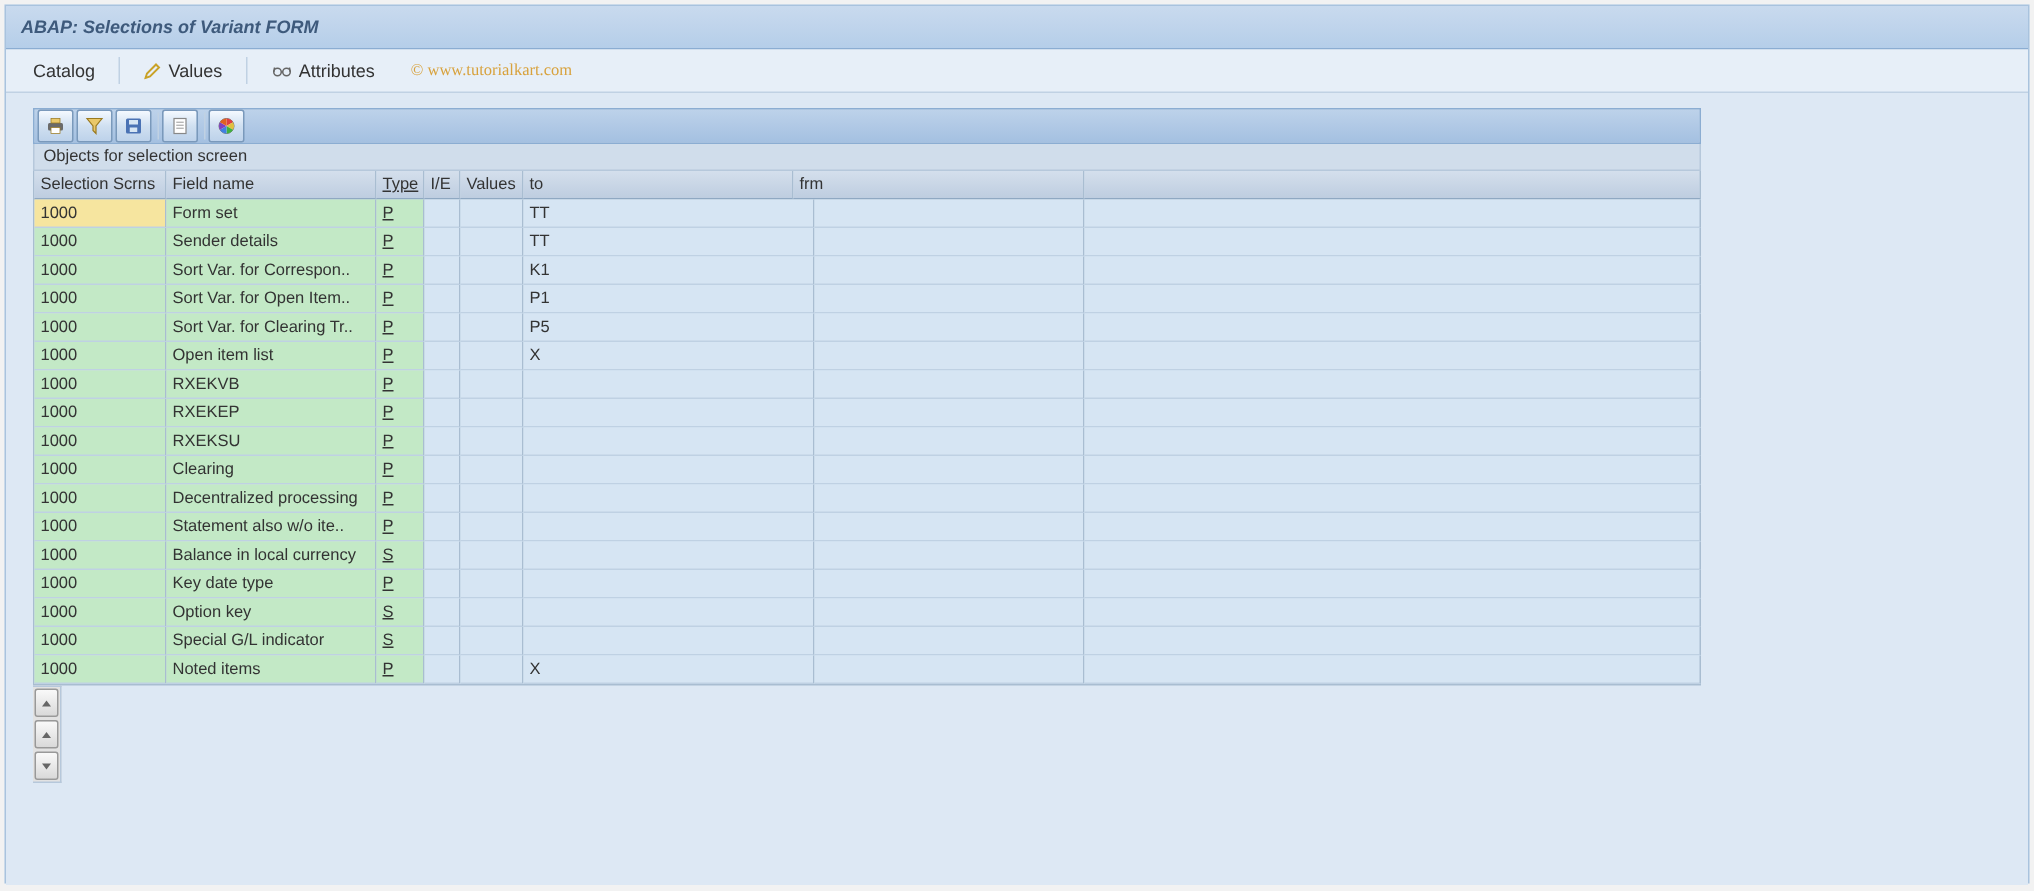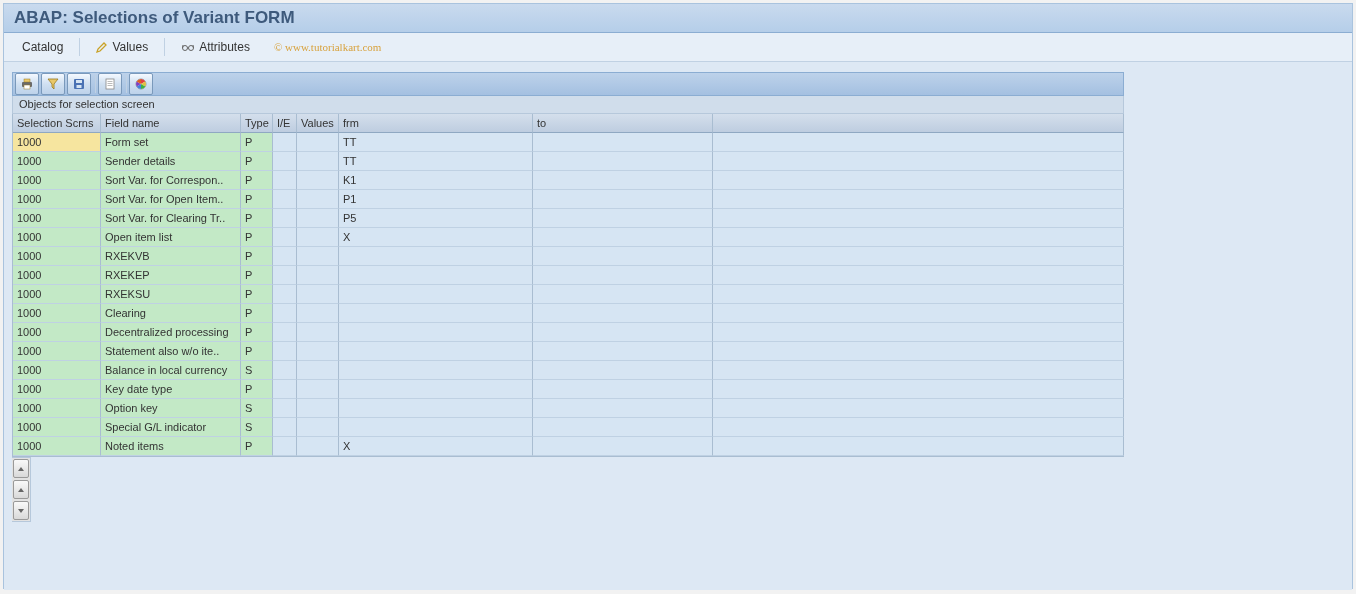--- a/index.html
+++ b/index.html
@@ -22,22 +22,23 @@
   }
   .titlebar {
     background: linear-gradient(to bottom, #c9daee 0%, #b5cee9 100%);
     height: 28px;
     display: flex;
     align-items: center;
     padding: 0 10px;
     border-bottom: 1px solid #8badd2;
   }
   .titlebar .title {
+    font-style: italic;
     font-weight: bold;
-    font-size: 17px;
+    font-size: 12px;
     color: #3e5a7c;
   }
   .toolbar1 {
     background: #e7eff8;
     height: 28px;
     display: flex;
     align-items: center;
     padding: 0 14px;
     border-bottom: 1px solid #c0d1e3;
     gap: 10px;
@@ -58,21 +59,21 @@
     margin: 0 2px;
   }
   .watermark {
     color: #d8a23d;
     font-size: 11px;
     margin-left: 10px;
     font-family: Georgia, serif;
   }
   .body-area {
     background: #dde8f4;
-    padding: 10px 8px;
+    padding: 10px 18px;
     height: calc(100% - 56px);
     box-sizing: border-box;
   }
   .toolbar2 {
     background: linear-gradient(to bottom, #bdd2ea 0%, #a4c0e1 100%);
     height: 24px;
     width: 1112px;
     border: 1px solid #8badd2;
     display: flex;
     align-items: center;
@@ -144,21 +145,21 @@
     padding: 2px 4px;
     box-sizing: border-box;
     overflow: hidden;
     white-space: nowrap;
     text-overflow: ellipsis;
     display: flex;
     align-items: center;
   }
   .c-scrn { width: 88px; }
   .c-field { width: 140px; }
-  .c-type { width: 32px; }
+  .c-type { width: 32px; text-decoration: underline; }
   .c-ie { width: 24px; }
   .c-opt { width: 42px; }
   .c-frm { width: 194px; }
   .c-to { width: 180px; }
   .c-rest { flex: 1; }
   .scroll-col {
     width: 18px;
     display: flex;
     flex-direction: column;
     background: #e2e2e2;
@@ -271,22 +272,22 @@
     </div>
 
     <div class="grid-wrap">
       <div class="grid">
         <div class="row hdr">
           <div class="cell c-scrn">Selection Scrns</div>
           <div class="cell c-field">Field name</div>
           <div class="cell c-type">Type</div>
           <div class="cell c-ie">I/E</div>
           <div class="cell c-opt">Values</div>
+          <div class="cell c-to">to</div>
           <div class="cell c-frm">frm</div>
-          <div class="cell c-to">to</div>
           <div class="cell c-rest"></div>
         </div>
         <div id="grid-body">
             <div class="row data">
               <div class="cell c-scrn key1 selected">1000</div>
               <div class="cell c-field key2">Form set</div>
               <div class="cell c-type key2">P</div>
               <div class="cell c-ie"></div>
               <div class="cell c-opt"></div>
               <div class="cell c-frm">TT</div>

